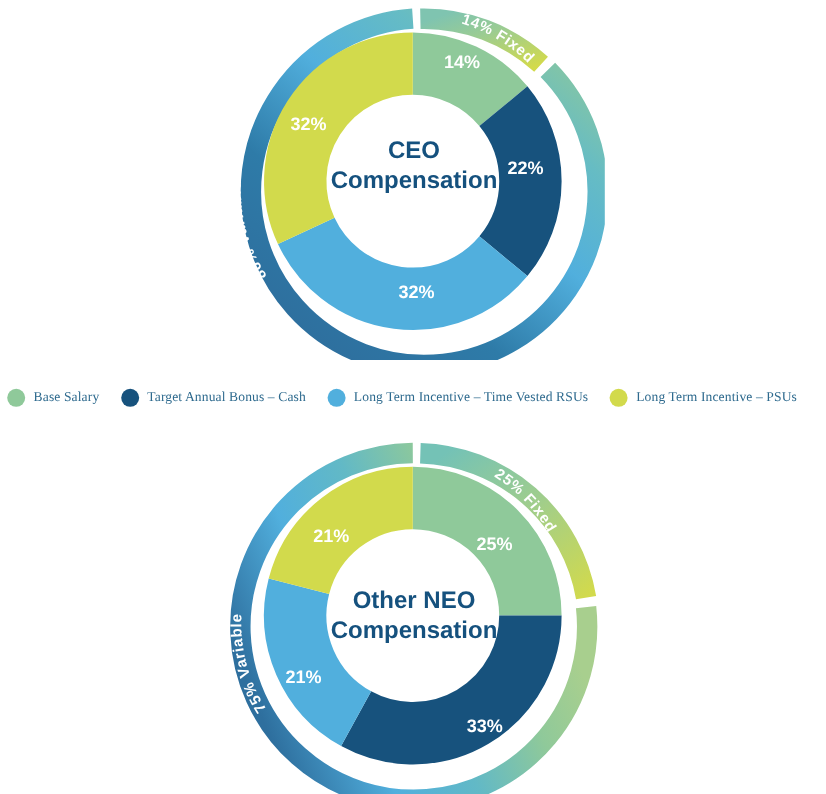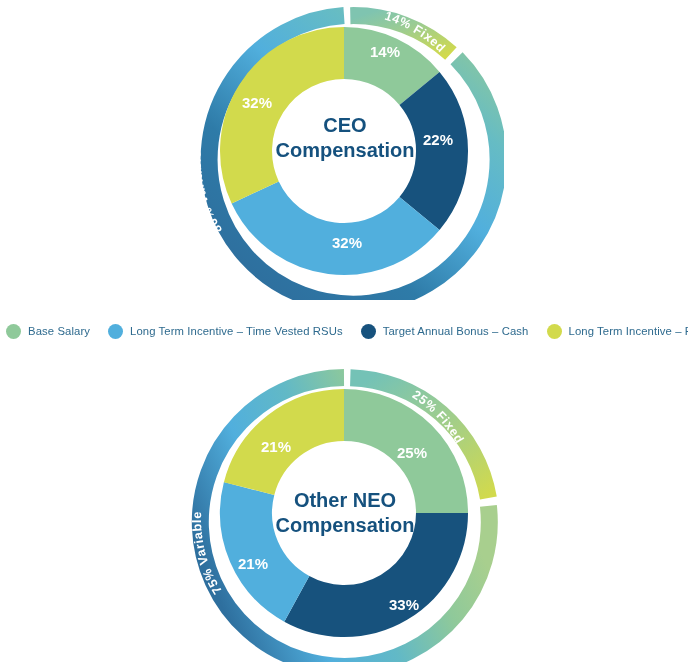--- a/index.html
+++ b/index.html
@@ -47,21 +47,21 @@
   .legend-dot {
     width: 15px; height: 15px;
     border-radius: 50%;
     margin-right: 7px;
     flex: 0 0 auto;
   }
   .legend-label {
     font-size: 11.3px;
     color: #2E6A8E;
     letter-spacing: 0.1px;
-    font-family: Liberation Sans, sans-serif;
+    font-family: Liberation Serif, serif;
   }
 
   
   .pct-label {
     font-family: "Liberation Sans", sans-serif;
     font-weight: bold;
     font-size: 15px;
     fill: #ffffff;
   }
   .center-title {
@@ -138,26 +138,26 @@
       <text class="center-title" x="161" y="157" text-anchor="middle">Compensation</text>
     </svg>
   </div>
 
   <div id="legend">
     <div class="legend-item">
       <span class="legend-dot" style="background:#8FC99A"></span>
       <span class="legend-label">Base Salary</span>
     </div>
     <div class="legend-item">
+      <span class="legend-dot" style="background:#17527D"></span>
+      <span class="legend-label">Target Annual Bonus – Cash</span>
+    </div>
+    <div class="legend-item">
       <span class="legend-dot" style="background:#51AFDD"></span>
       <span class="legend-label">Long Term Incentive – Time Vested RSUs</span>
-    </div>
-    <div class="legend-item">
-      <span class="legend-dot" style="background:#17527D"></span>
-      <span class="legend-label">Target Annual Bonus – Cash</span>
     </div>
     <div class="legend-item">
       <span class="legend-dot" style="background:#D2DA4C"></span>
       <span class="legend-label">Long Term Incentive – PSUs</span>
     </div>
   </div>
 
   <div class="chart-block" id="chart-neo">
     <svg class="donut-svg" width="320" height="300" viewBox="0 0 320 300">
       <defs>

